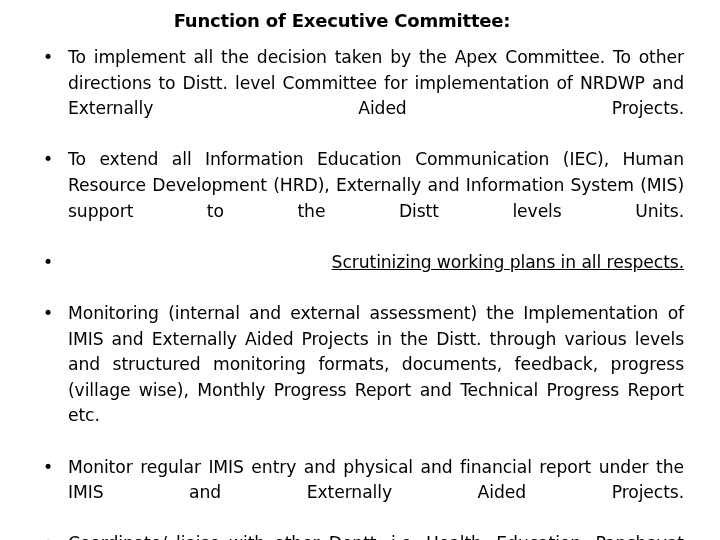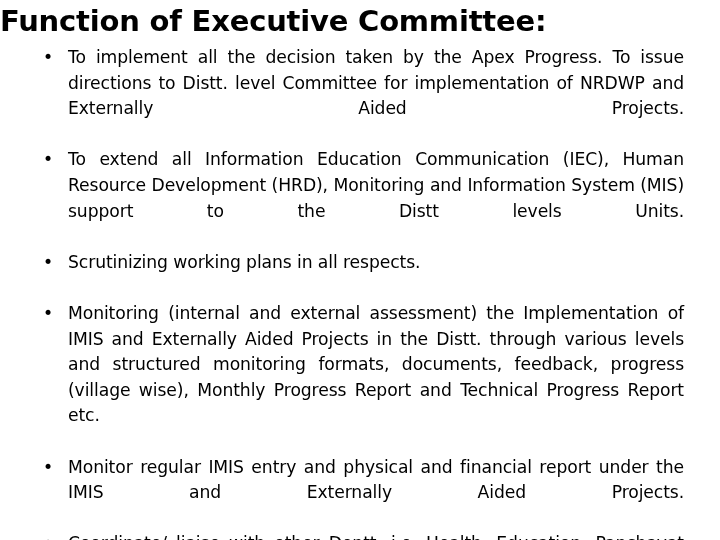--- a/index.html
+++ b/index.html
@@ -20,24 +20,24 @@
     width: 720px;
     height: 540px;
     background: #ffffff;
     box-sizing: border-box;
   }
   .slide-title {
     position: absolute;
     top: 6px;
     left: 0;
     width: 684px;
-    text-align: left;
+    text-align: center;
     font-family: "DejaVu Sans", "Liberation Sans", sans-serif;
     font-weight: bold;
-    font-size: 29px;
+    font-size: 18px;
     line-height: 30px;
     letter-spacing: -0.2px;
     color: #000000;
     white-space: nowrap;
   }
   .bullet-list {
     position: absolute;
     top: 45px;
     left: 38px;
     width: 646px;
@@ -75,40 +75,41 @@
     text-justify: inter-word;
   }
   
   .bullet-text::after {
     content: "";
     display: inline-block;
     width: 100%;
     height: 0;
   }
   .last-line {
-    text-align: left;
+    text-align: right;
+    text-decoration: underline;
   }
 </style>
 </head>
 <body>
 
 <div class="slide">
 
   <div class="slide-title">Function of Executive Committee:</div>
 
   <ul class="bullet-list">
 
     <li class="bullet-item">
       <span class="bullet-marker">•</span>
-      <span class="bullet-text">To implement all the decision taken by the Apex Progress. To issue directions to Distt. level Committee for implementation of NRDWP  and Externally Aided Projects.</span>
+      <span class="bullet-text">To implement all the decision taken by the Apex Committee. To other directions to Distt. level Committee for implementation of NRDWP  and Externally Aided Projects.</span>
     </li>
 
     <li class="bullet-item">
       <span class="bullet-marker">•</span>
-      <span class="bullet-text">To extend all Information Education Communication (IEC), Human Resource Development (HRD), Monitoring and Information System (MIS) support to the Distt levels Units.</span>
+      <span class="bullet-text">To extend all Information Education Communication (IEC), Human Resource Development (HRD), Externally and Information System (MIS) support to the Distt levels Units.</span>
     </li>
 
     <li class="bullet-item">
       <span class="bullet-marker">•</span>
       <span class="bullet-text last-line">Scrutinizing working plans in all respects.</span>
     </li>
 
     <li class="bullet-item">
       <span class="bullet-marker">•</span>
       <span class="bullet-text">Monitoring (internal and external assessment) the Implementation of IMIS and Externally Aided Projects in the Distt. through various levels and structured monitoring formats, documents, feedback, progress (village wise), Monthly Progress Report and Technical Progress Report etc.</span>

